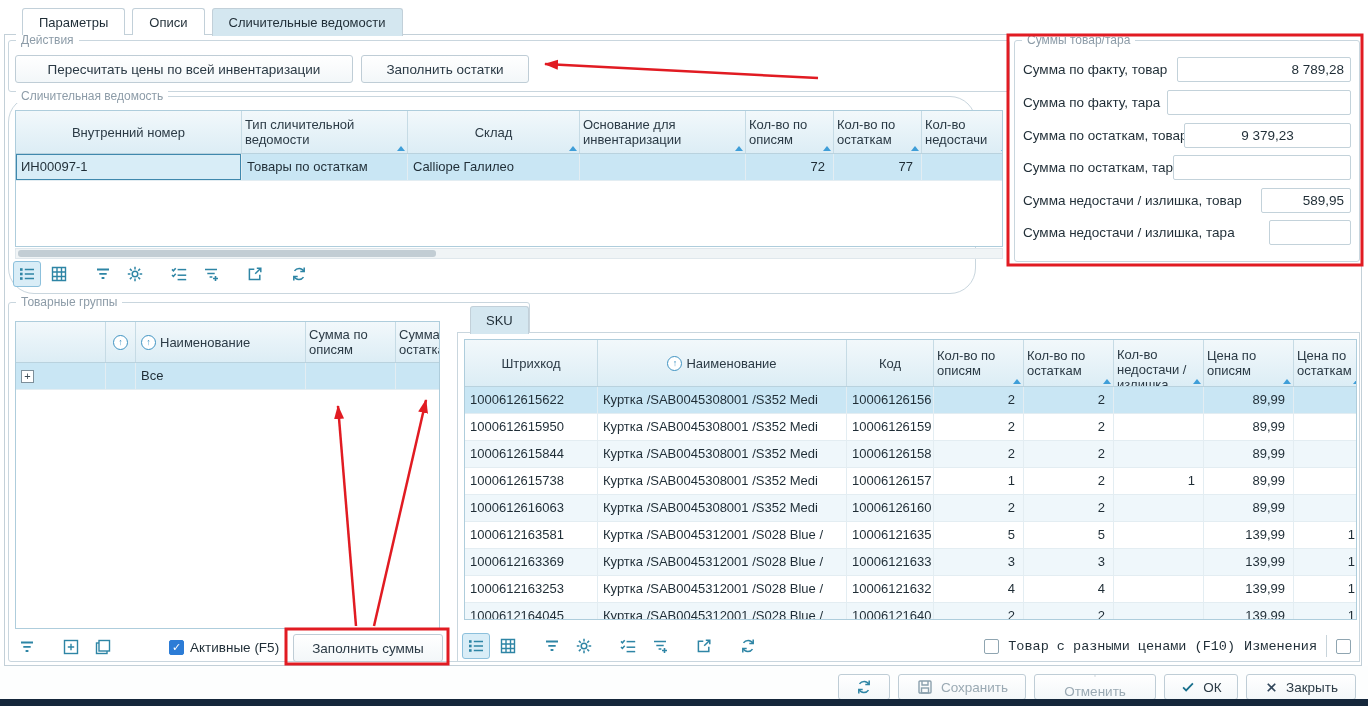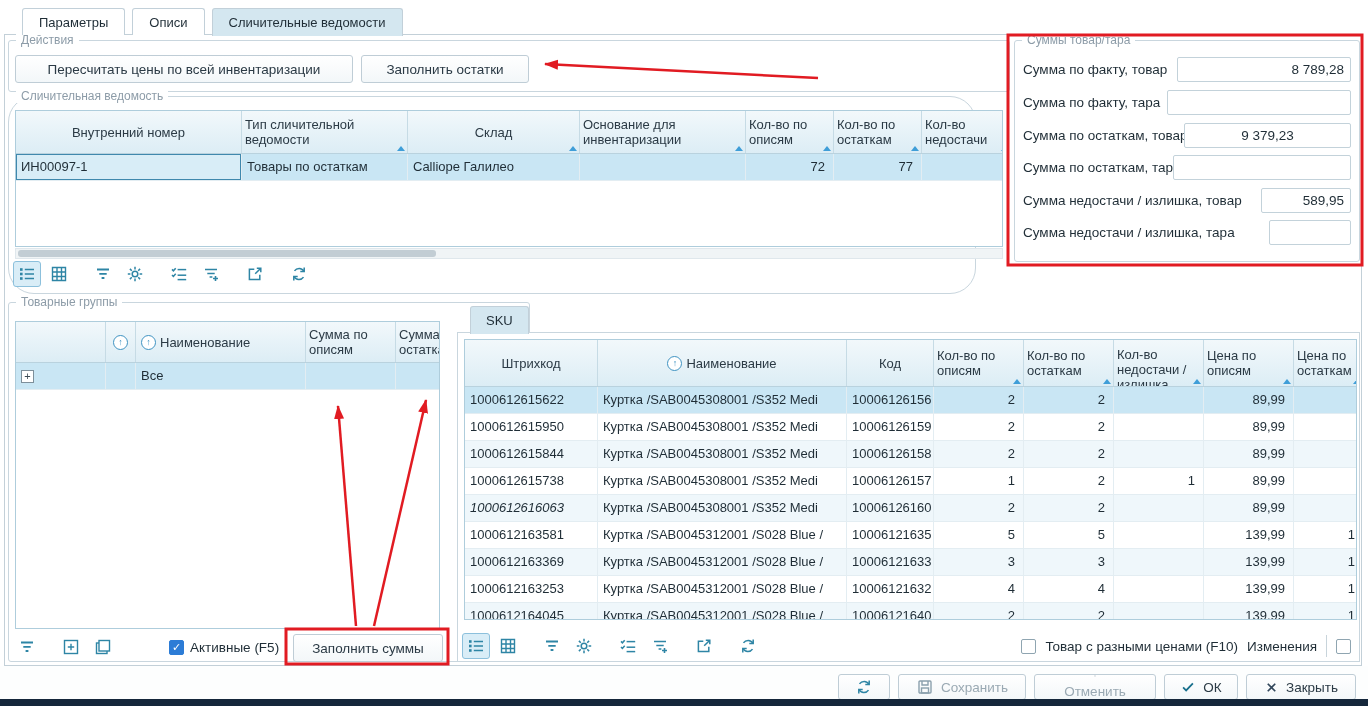--- a/index.html
+++ b/index.html
@@ -345,21 +345,21 @@
             <div class="tcell" style="width: 133px;">1000612615738</div>
             <div class="tcell" style="width: 249px;">Куртка /SAB0045308001 /S352 Medi</div>
             <div class="tcell" style="width: 87px;">10006126157</div>
             <div class="tcell num" style="width: 90px;">1</div>
             <div class="tcell num" style="width: 90px;">2</div>
             <div class="tcell num" style="width: 90px;">1</div>
             <div class="tcell num" style="width: 90px;">89,99</div>
             <div class="tcell num" style="width: 70px;"></div>
           </div>
           <div class="trow alt">
-            <div class="tcell" style="width: 133px; font-style: italic;">1000612616063</div>
+            <div class="tcell" style="width: 133px;">1000612616063</div>
             <div class="tcell" style="width: 249px;">Куртка /SAB0045308001 /S352 Medi</div>
             <div class="tcell" style="width: 87px;">10006126160</div>
             <div class="tcell num" style="width: 90px;">2</div>
             <div class="tcell num" style="width: 90px;">2</div>
             <div class="tcell num" style="width: 90px;"></div>
             <div class="tcell num" style="width: 90px;">89,99</div>
             <div class="tcell num" style="width: 70px;"></div>
           </div>
           <div class="trow">
             <div class="tcell" style="width: 133px;">1000612163581</div>
@@ -468,21 +468,21 @@
           <svg width="18" height="18" viewBox="0 0 18 18">
             <g fill="none" stroke="#2e85a5" stroke-width="1.5">
               <path d="M14 6.3A5.6 5.6 0 0 0 4.5 5.9"></path>
               <path d="M14.2 2.6v3.9h-3.9"></path>
               <path d="M4 11.7a5.6 5.6 0 0 0 9.5.4"></path>
               <path d="M3.8 15.4v-3.9h3.9"></path>
             </g>
           </svg>
         </span>
       </div>
-    <div class="cbrow" style="right:8px;top:299px;gap:9px;">
+    <div class="cbrow" style="right:8px;top:299px;gap:9px;font-family:Liberation Mono, monospace;">
       <span class="checkbox"></span>
       <span>Товар с разными ценами (F10)</span>
       <span>Изменения</span>
       <span class="vdiv"></span>
       <span class="checkbox"></span>
     </div>
   </div>
 
   <div class="footer">
     <div class="btn" style="left:838px;top:8px;width:52px;height:26px;">

